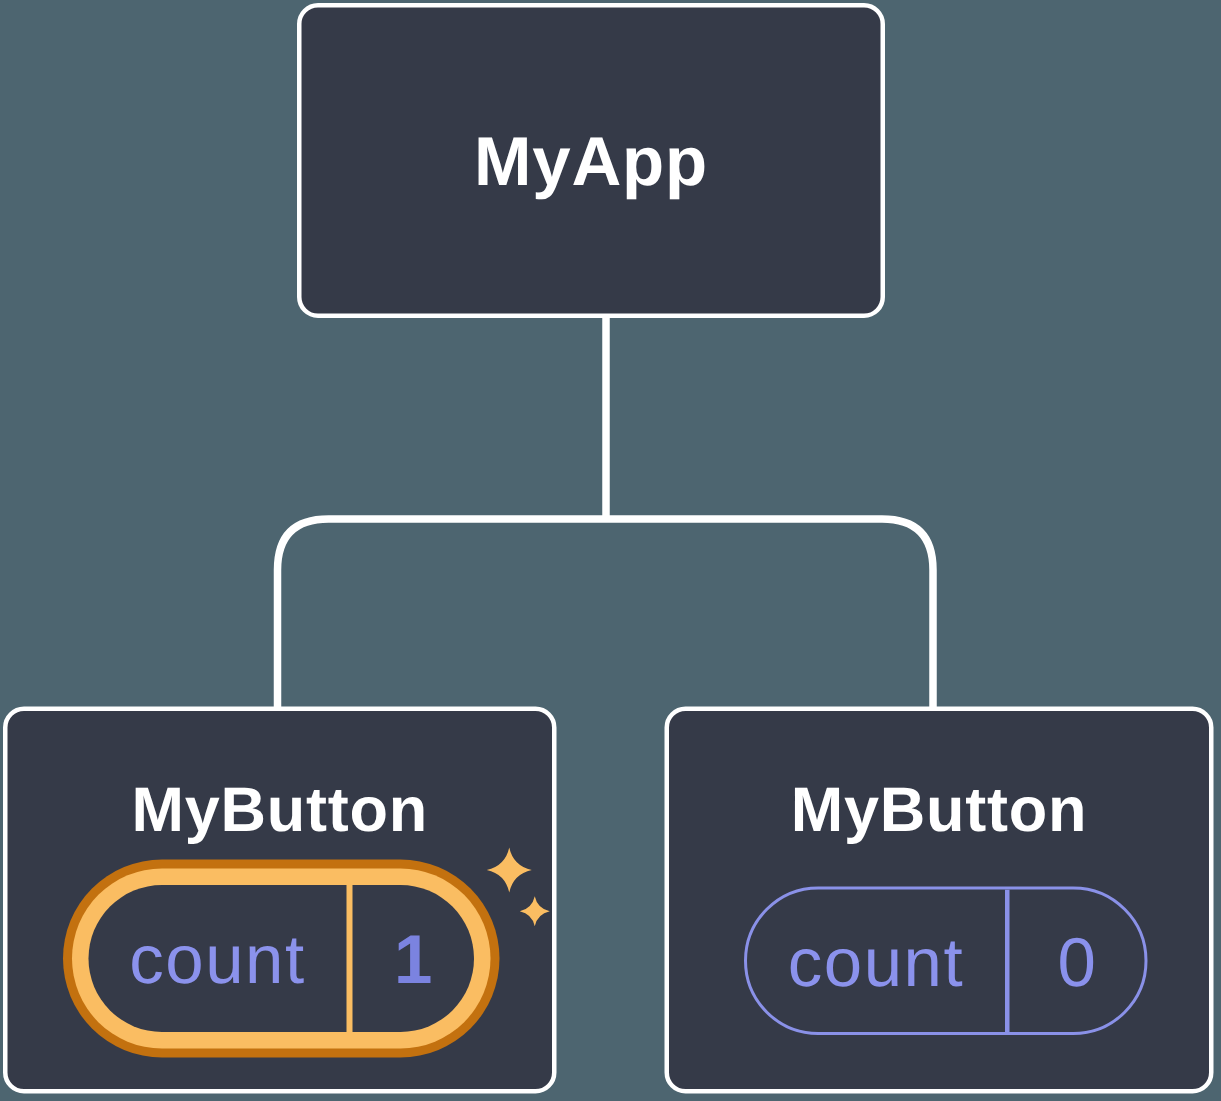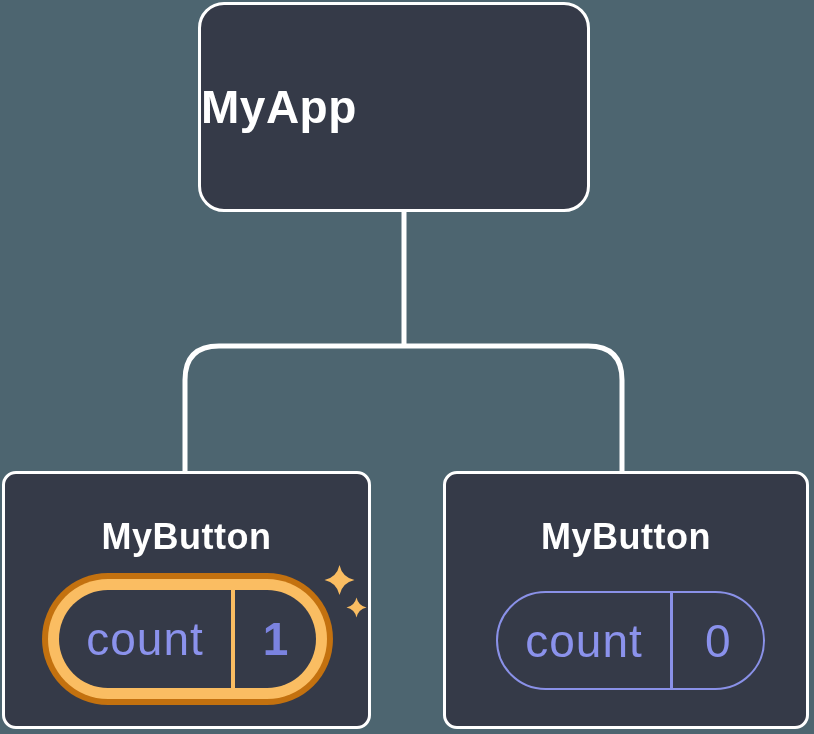--- a/index.html
+++ b/index.html
@@ -27,40 +27,40 @@
     border: 3px solid #FFFFFF;
     border-radius: 14px;
     z-index: 1;
   }
 
   .node-root {
     left: 198px; top: 2px;
     width: 392px; height: 210px;
     display: flex;
     align-items: center;
-    border-radius: 26px;
+    justify-content: center;
   }
 
   .root-label {
     color: #FFFFFF;
     font-size: 46px;
     font-weight: 700;
     letter-spacing: 0.5px;
   }
 
   .node-button-left  { left: 2px;   top: 471px; width: 369px; height: 258px; }
   .node-button-right { left: 443px; top: 471px; width: 366px; height: 258px; }
 
   .button-title {
     position: absolute;
     left: 0; right: 0;
     top: 42px;
     text-align: center;
     color: #FFFFFF;
-    font-size: 36px;
+    font-size: 42px;
     font-weight: 700;
     letter-spacing: 0.5px;
   }
 
   
   .ring-outer {
     position: absolute;
     left: 37px; top: 99px;
     width: 291px; height: 132px;
     box-sizing: border-box;

